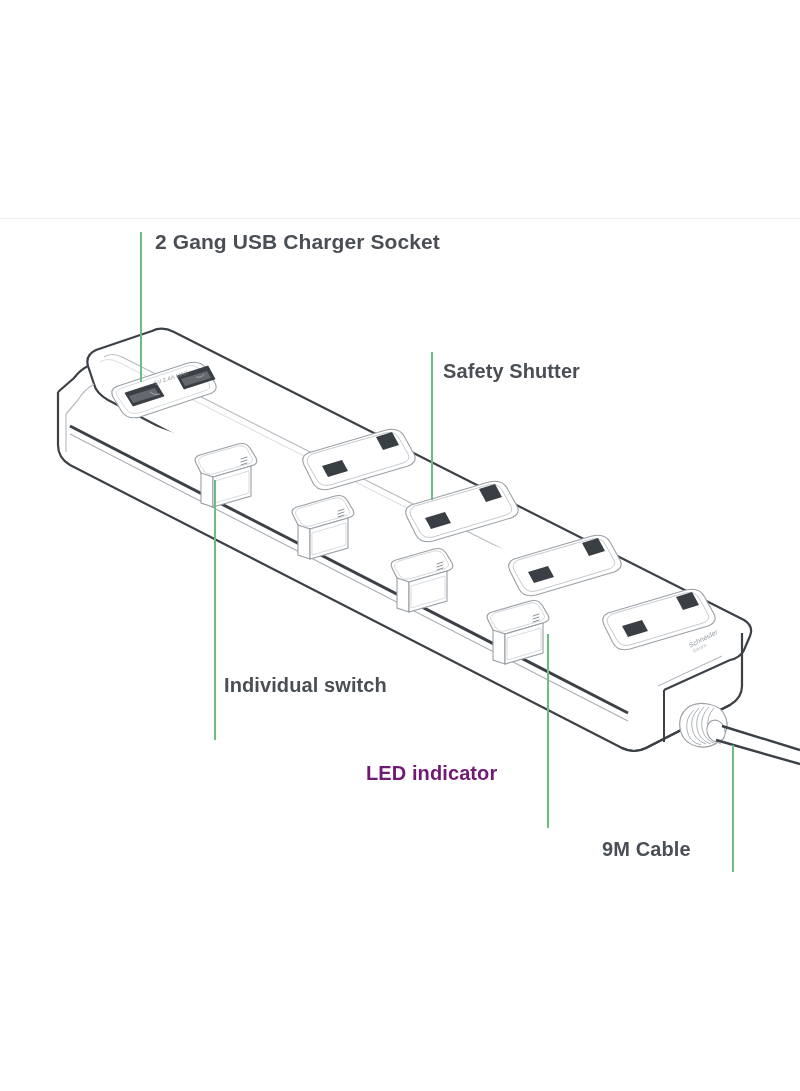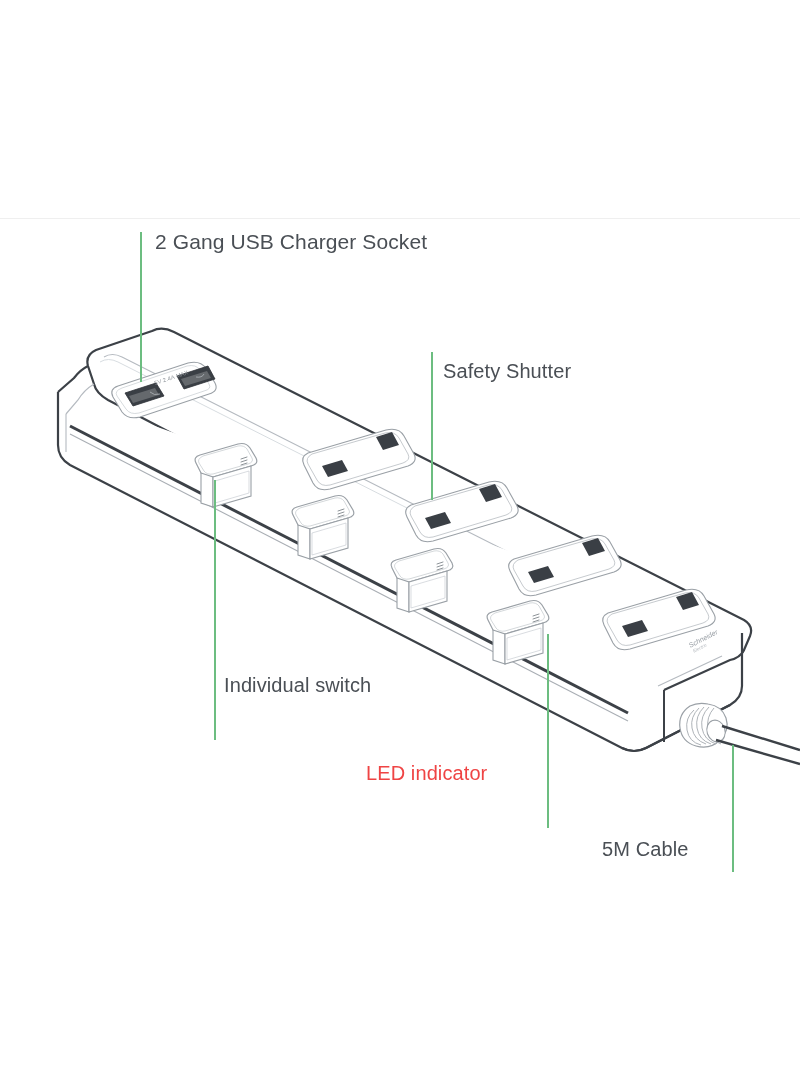--- a/index.html
+++ b/index.html
@@ -40,21 +40,21 @@
     top: 0;
     width: 800px;
     height: 1091px;
     display: block;
   }
   
   .callout {
     position: absolute;
     color: #4a4f55;
     font-family: "Liberation Sans", sans-serif;
-    font-weight: 400;
+    font-weight: 700;
     white-space: nowrap;
     letter-spacing: 0.1px;
   }
   .callout.c-usb      { left: 155px; top: 230px; font-size: 21px; }
   .callout.c-shutter  { left: 443px; top: 352px; font-size: 20px; }
   .callout.c-switch   { left: 224px; top: 674px; font-size: 20px; }
   .callout.c-led      { left: 366px; top: 762px; font-size: 20px; }
   .callout.c-cable    { left: 602px; top: 838px; font-size: 20px; }
 </style>
 </head>
@@ -242,18 +242,18 @@
       </g>
 
     </svg>
 
     <div class="callout c-usb" style="color: rgb(74, 79, 85);">2 Gang USB Charger Socket</div>
 
     <div class="callout c-shutter" style="color: rgb(74, 79, 85); margin-top: 8px;">Safety Shutter</div>
 
     <div class="callout c-switch" style="color: rgb(74, 79, 85); text-align: center;">Individual switch</div>
 
-    <div class="callout c-led" style="color: #ef4444;">LED indicator</div>
-
-    <div class="callout c-cable" style="color: rgb(74, 79, 85);">5M Cable</div>
+    <div class="callout c-led" style="color: #701a75;">LED indicator</div>
+
+    <div class="callout c-cable" style="color: rgb(74, 79, 85);">9M Cable</div>
 
   </div>
 </div>
 
 </body></html>

